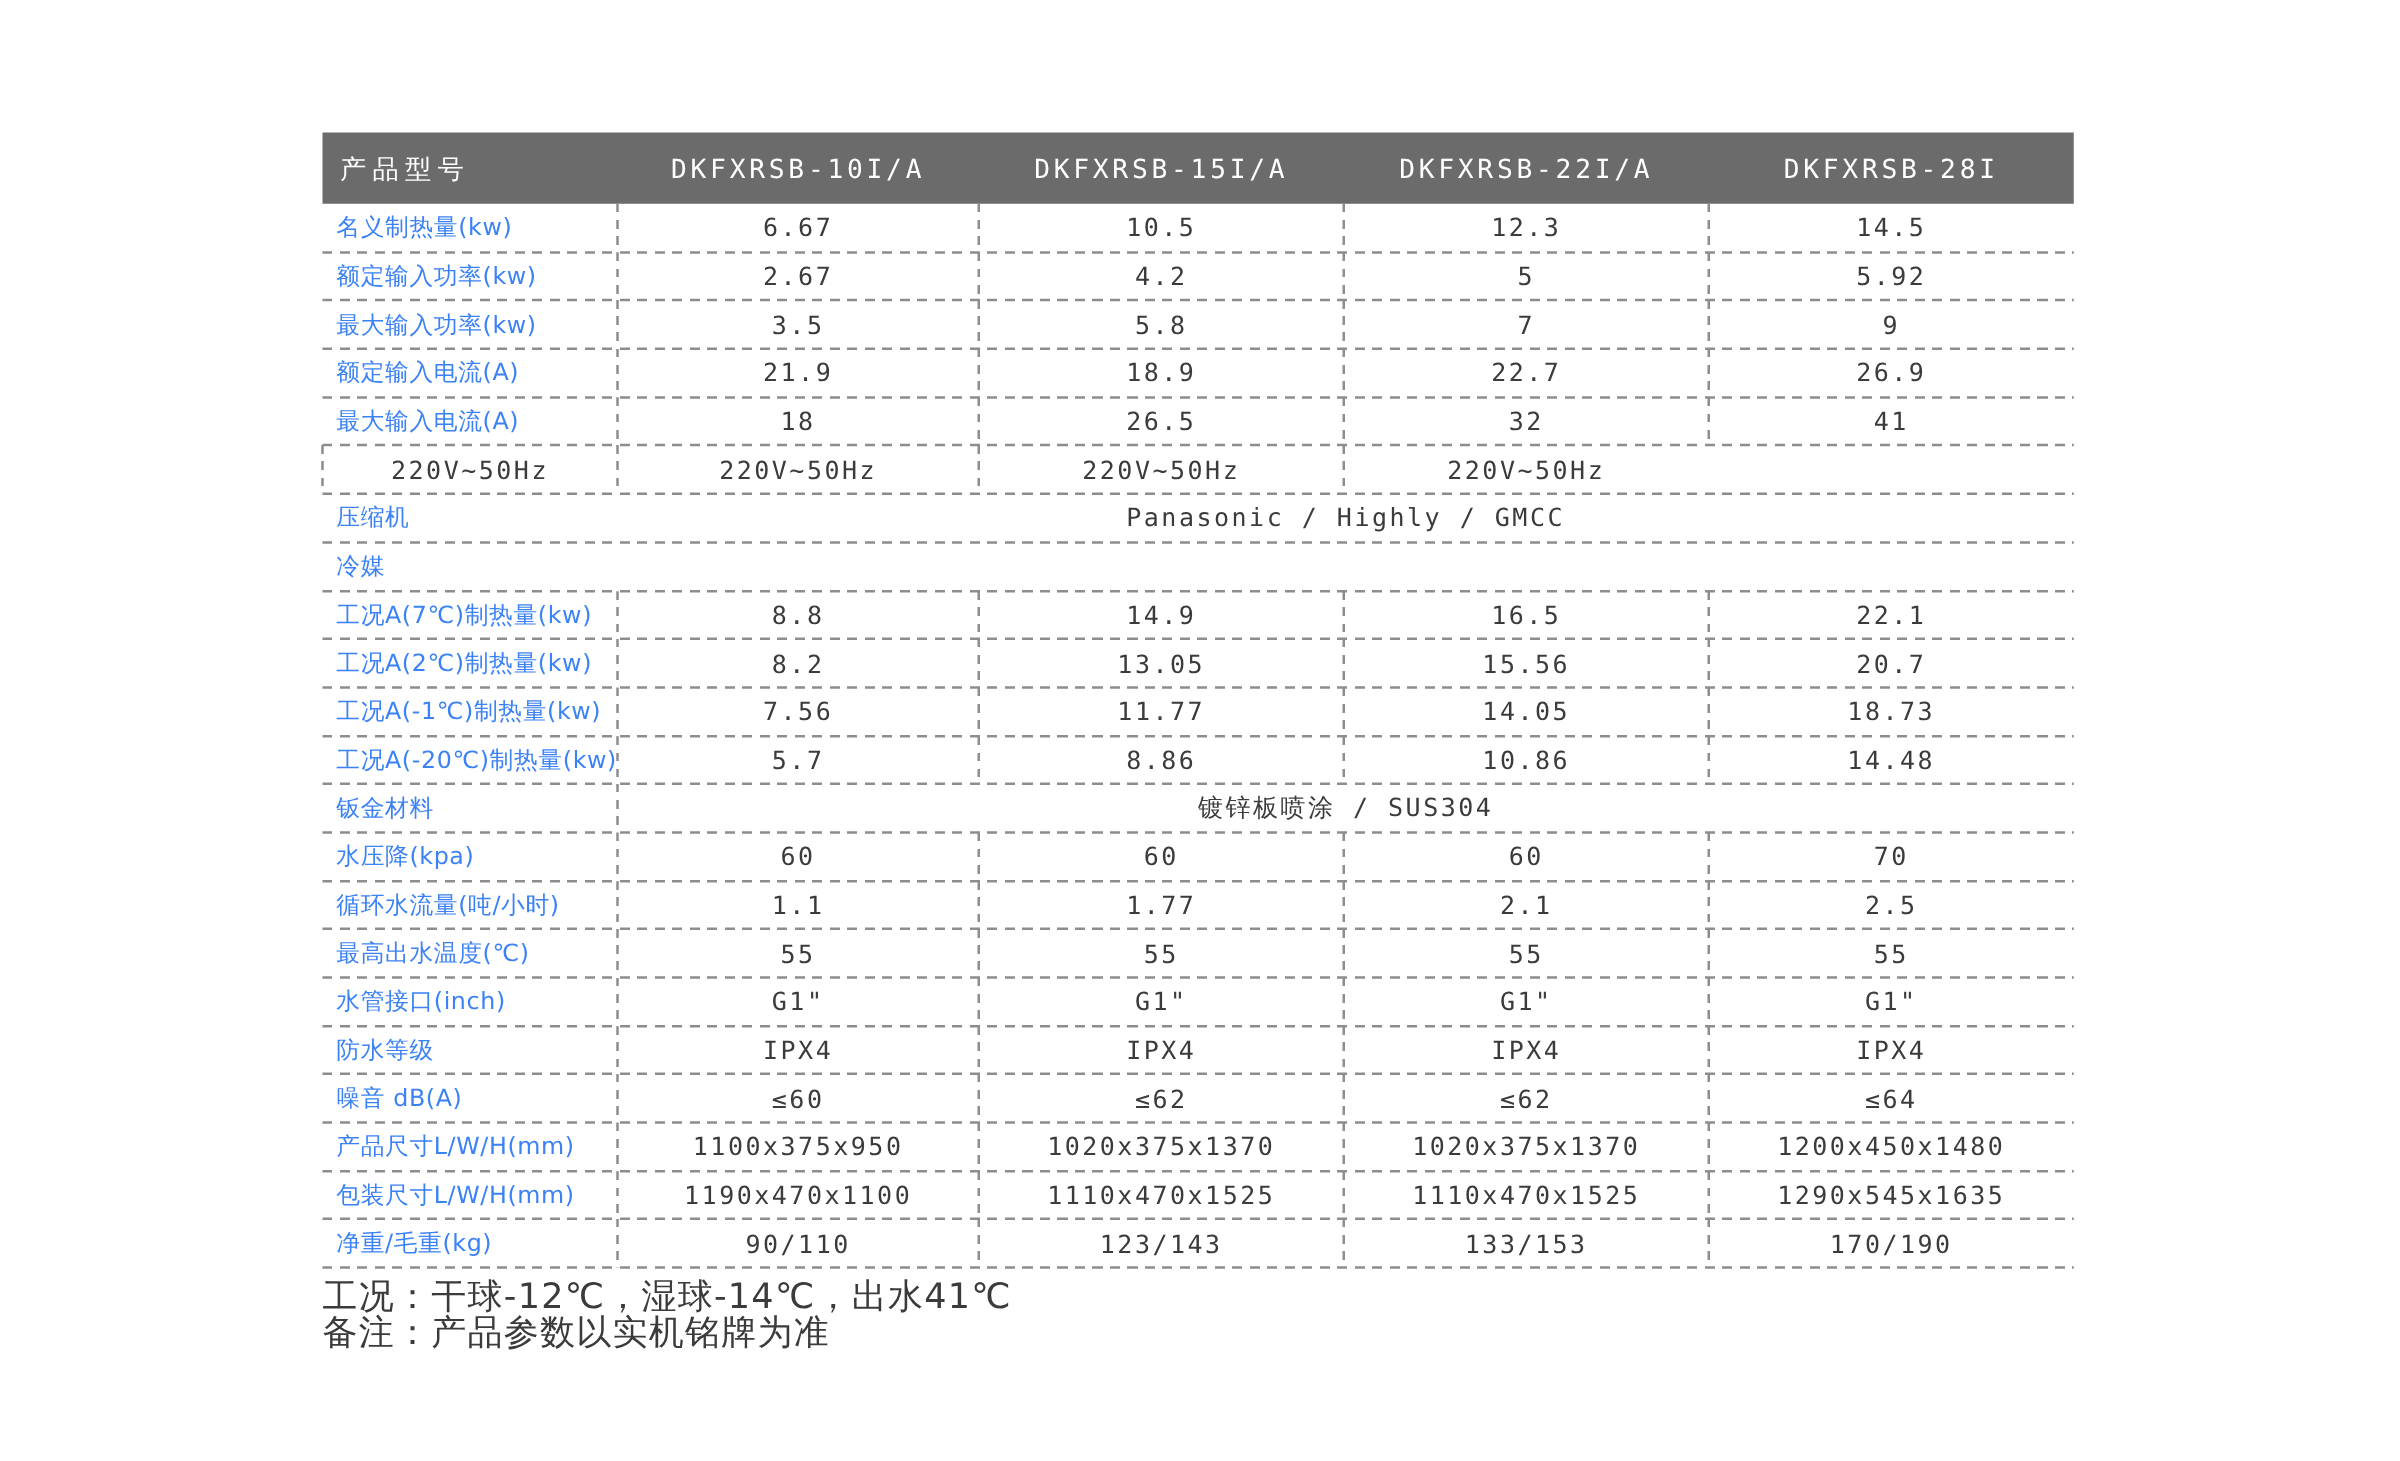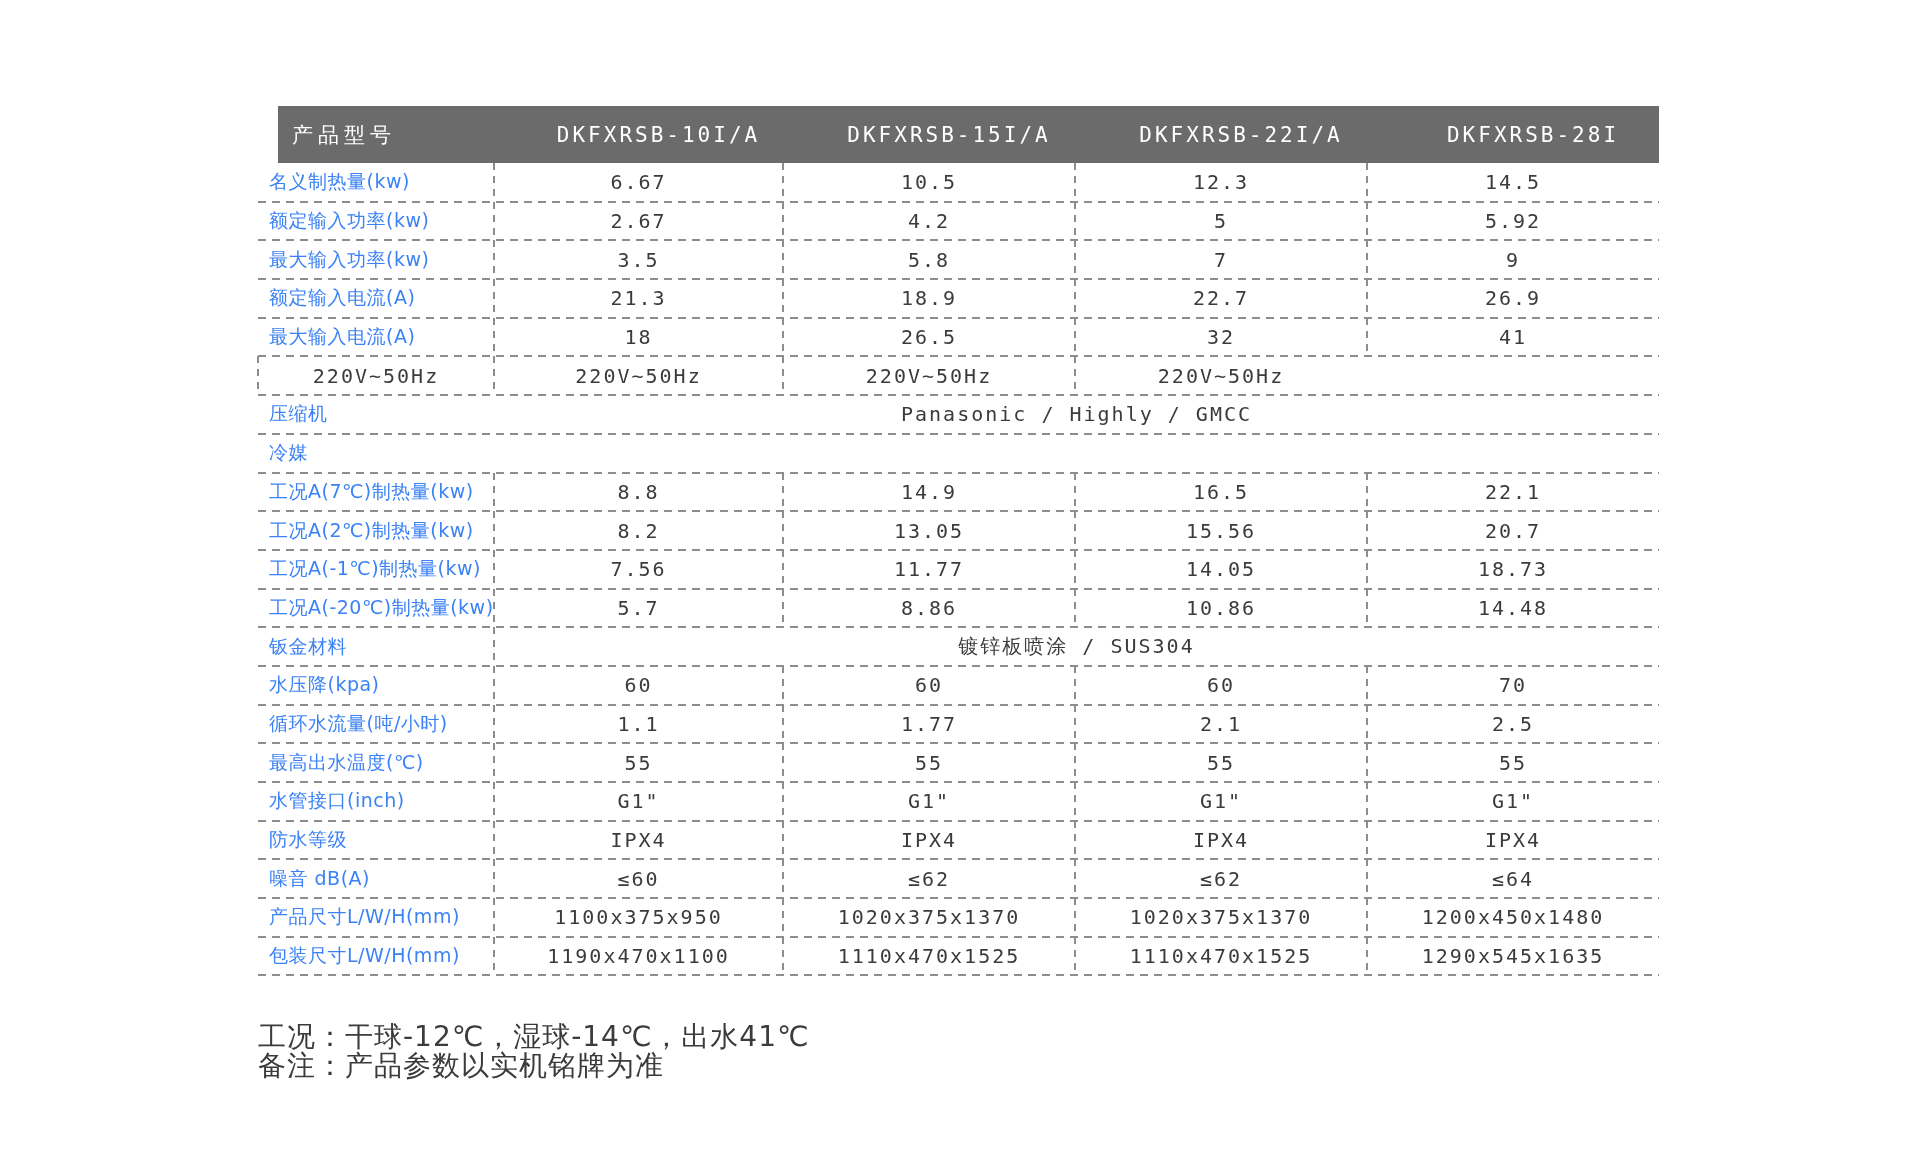--- a/index.html
+++ b/index.html
@@ -22,21 +22,20 @@
     width: 1401px;
     color: #3b3b3b;
   }
   .thead {
     display: grid;
     grid-template-columns: 236px 289px 292px 292px 292px;
     height: 57px;
     background: #6b6b6b;
     color: #ffffff;
     align-items: center;
-    margin-left: 20px;
   }
   .th {
     font-size: 21px;
     letter-spacing: 3px;
     text-align: center;
     white-space: nowrap;
     font-family: "DejaVu Sans Mono", "DejaVu Sans", monospace;
   }
   .th.label-col {
     text-align: left;
@@ -137,21 +136,21 @@
         </div>
         <div class="row">
           <div class="cell label-cell">最大输入功率(kw)</div>
           <div class="cell value-cell vline">3.5</div>
           <div class="cell value-cell vline">5.8</div>
           <div class="cell value-cell vline">7</div>
           <div class="cell value-cell vline">9</div>
         </div>
         <div class="row">
           <div class="cell label-cell">额定输入电流(A)</div>
-          <div class="cell value-cell vline">21.3</div>
+          <div class="cell value-cell vline">21.9</div>
           <div class="cell value-cell vline">18.9</div>
           <div class="cell value-cell vline">22.7</div>
           <div class="cell value-cell vline">26.9</div>
         </div>
         <div class="row">
           <div class="cell label-cell">最大输入电流(A)</div>
           <div class="cell value-cell vline">18</div>
           <div class="cell value-cell vline">26.5</div>
           <div class="cell value-cell vline">32</div>
           <div class="cell value-cell vline">41</div>
@@ -250,20 +249,27 @@
           <div class="cell value-cell vline">1020x375x1370</div>
           <div class="cell value-cell vline">1200x450x1480</div>
         </div>
         <div class="row">
           <div class="cell label-cell">包装尺寸L/W/H(mm)</div>
           <div class="cell value-cell vline">1190x470x1100</div>
           <div class="cell value-cell vline">1110x470x1525</div>
           <div class="cell value-cell vline">1110x470x1525</div>
           <div class="cell value-cell vline">1290x545x1635</div>
         </div>
+        <div class="row">
+          <div class="cell label-cell">净重/毛重(kg)</div>
+          <div class="cell value-cell vline">90/110</div>
+          <div class="cell value-cell vline">123/143</div>
+          <div class="cell value-cell vline">133/153</div>
+          <div class="cell value-cell vline">170/190</div>
+        </div>
       </div>
   </div>
 
   <div class="notes">
     <div>工况：干球-12℃，湿球-14℃，出水41℃</div>
     <div>备注：产品参数以实机铭牌为准</div>
   </div>
 
 </div>
 

